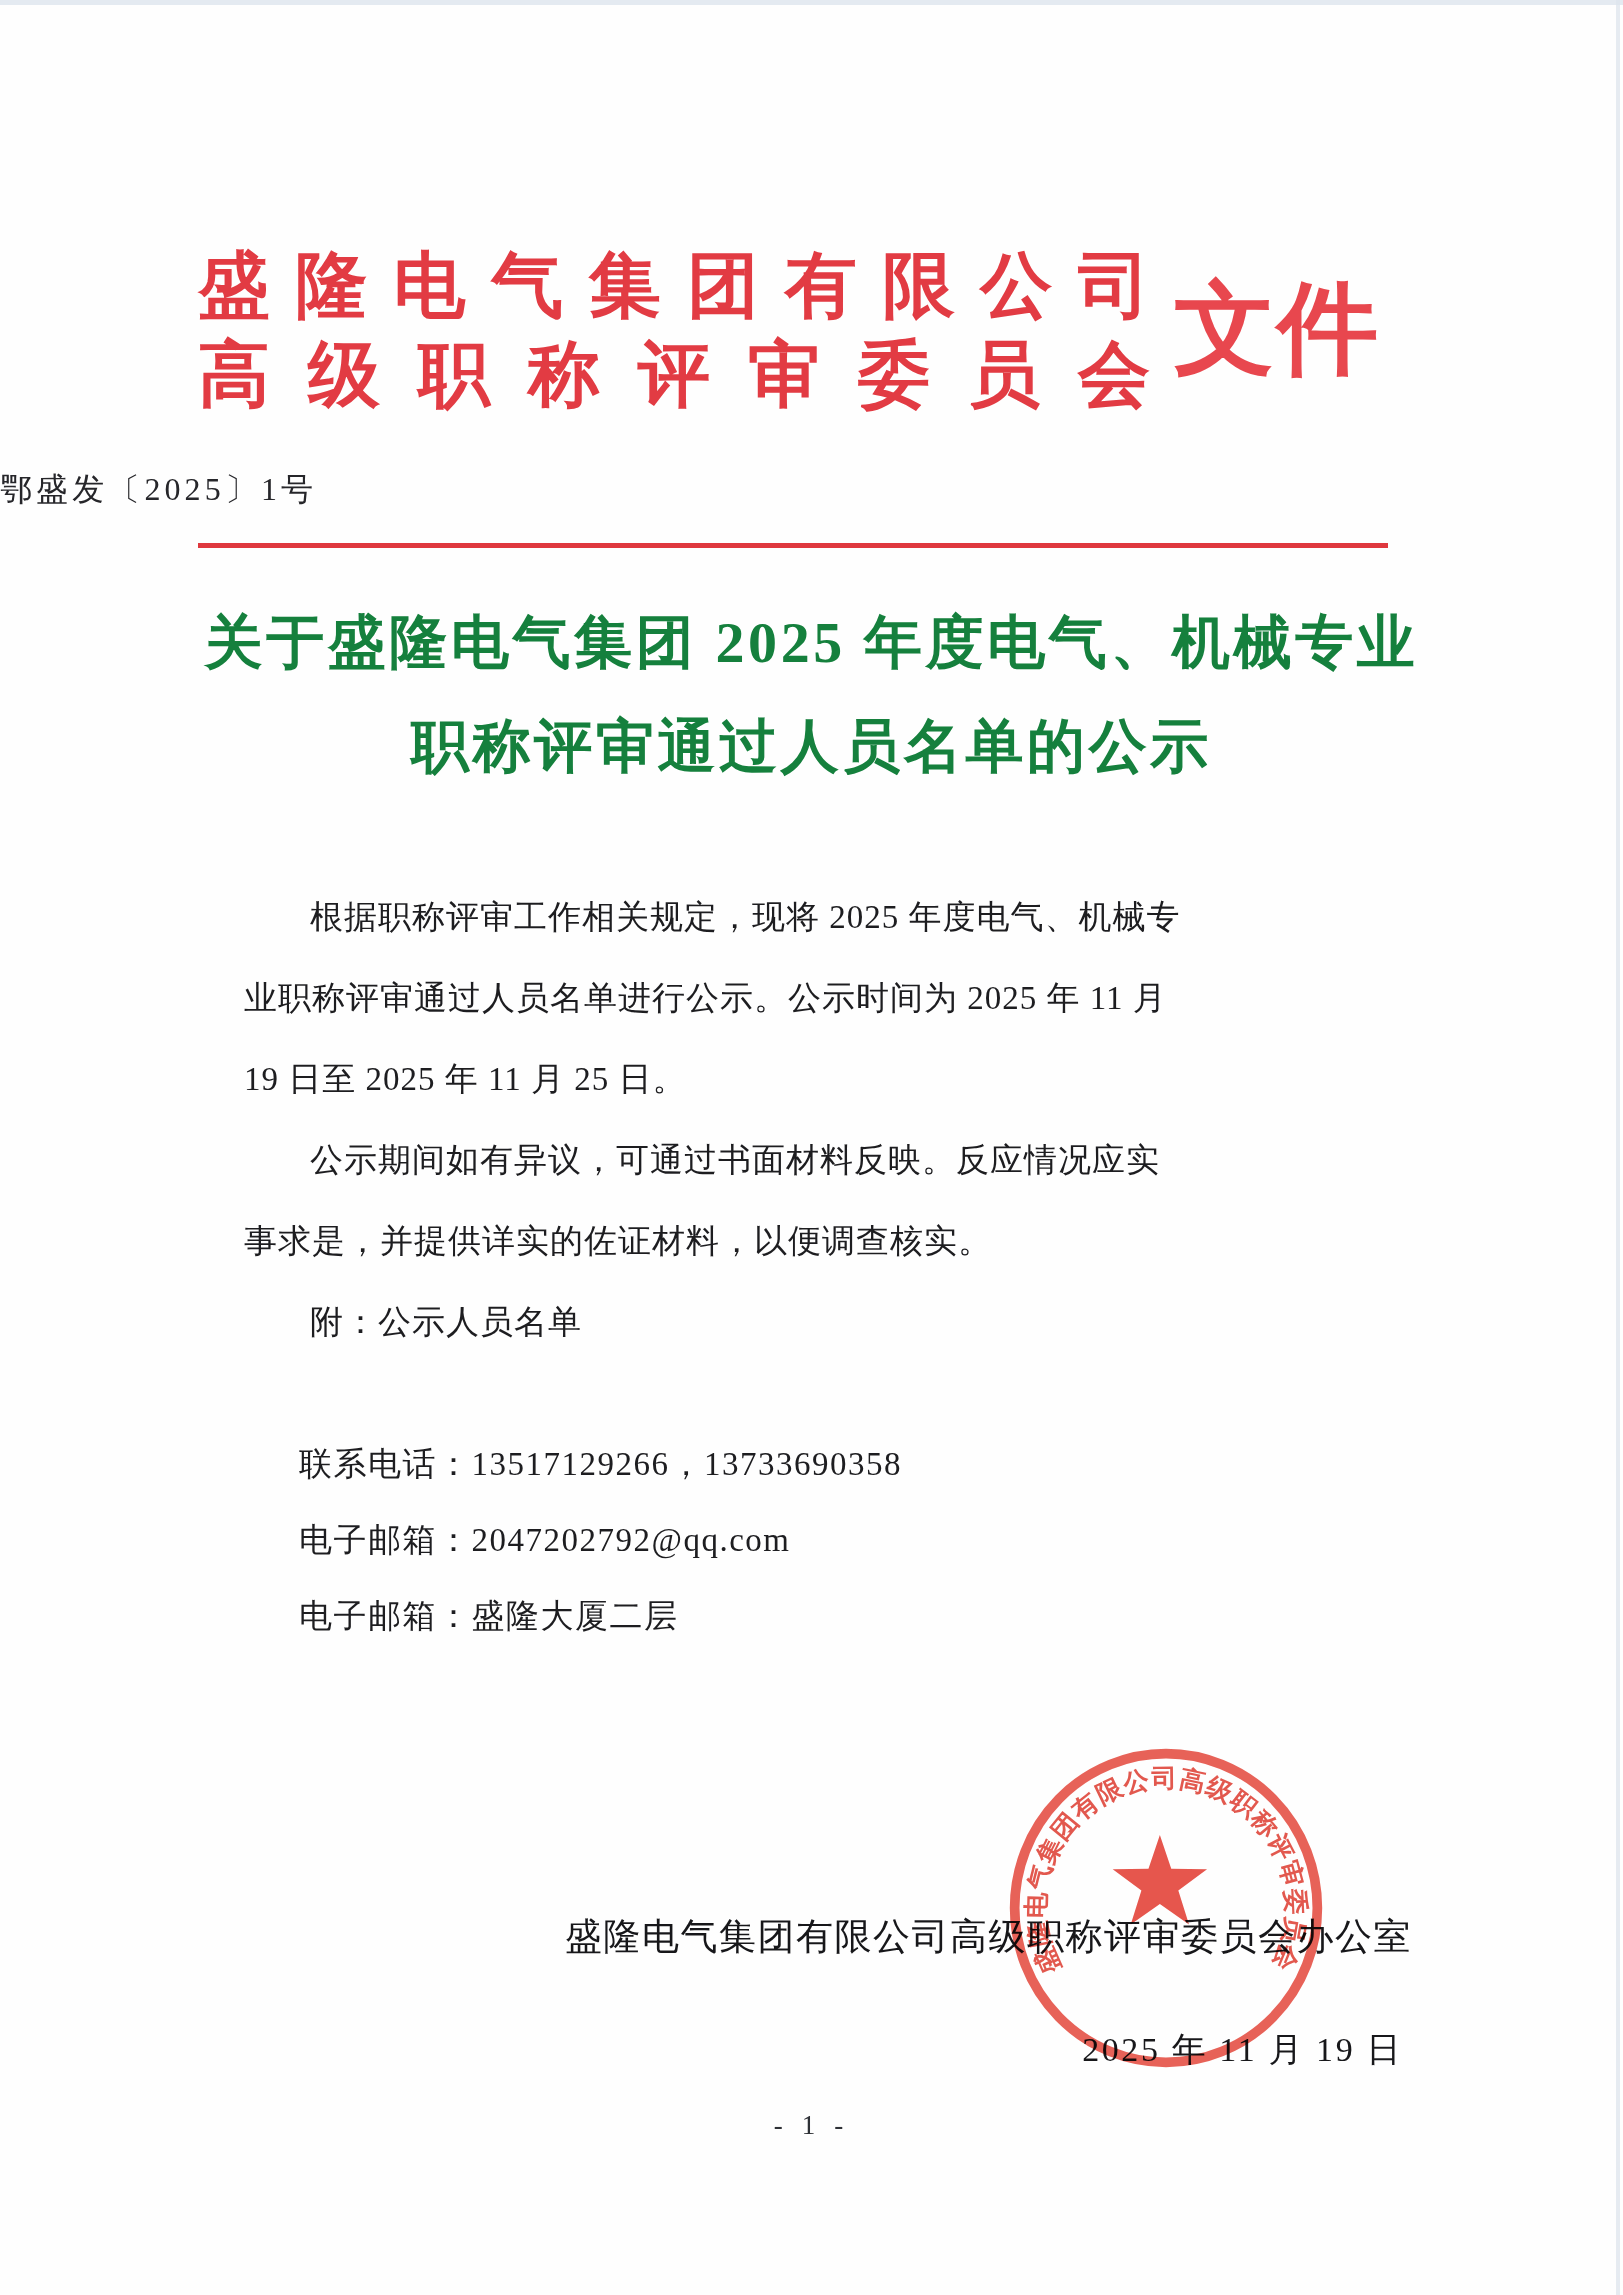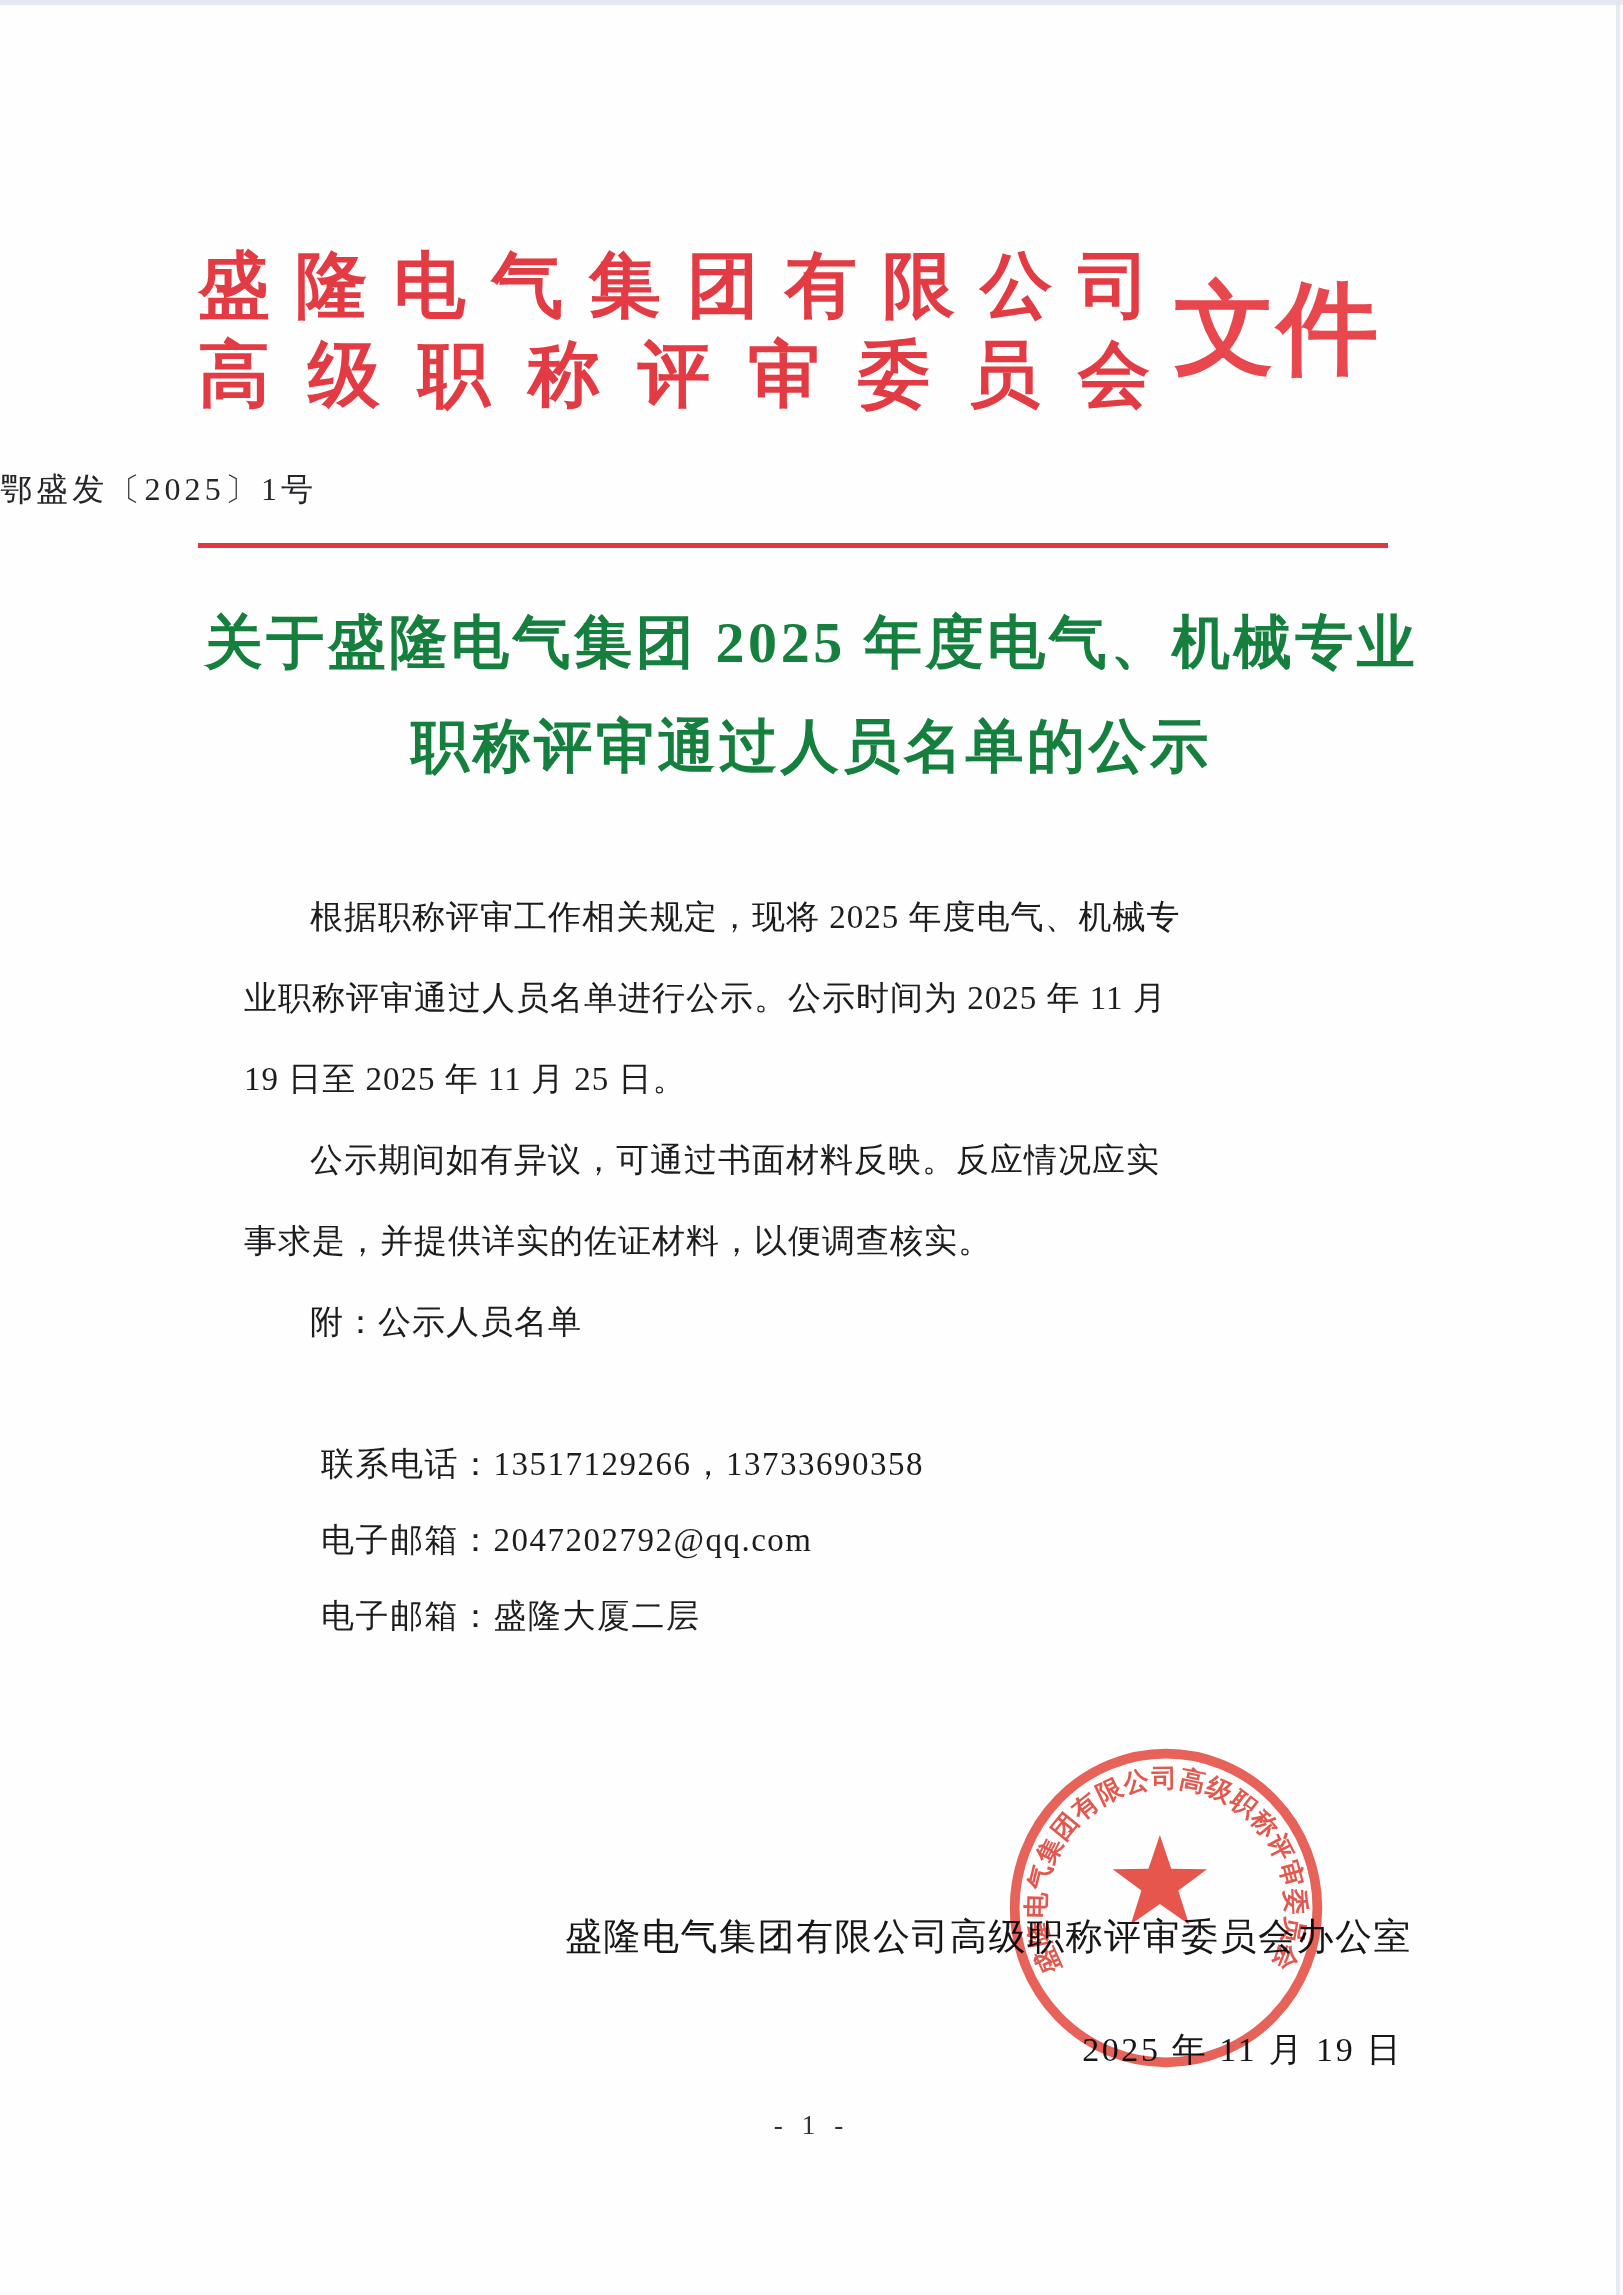--- a/index.html
+++ b/index.html
@@ -38,21 +38,21 @@
   .doc-title-1 { top:604px; }
   .doc-title-2 { top:708px; }
 
   
   .body-block { position:absolute; left:198px; top:877px; width:1242px; color:#1d1d20;margin-left:46px; }
   .body-line { height:81px; line-height:81px; font-size:33px; letter-spacing:1px; white-space:nowrap; }
   .indent { padding-left:66px; }
 
   
   .contact-block { position:absolute; left:299px; top:1426px; color:#1d1d20; }
-  .contact-line { height:76px; line-height:76px; font-size:33px; letter-spacing:1.5px; white-space:nowrap;margin-left:22px; }
+  .contact-line { height:76px; line-height:76px; font-size:33px; letter-spacing:1.5px; white-space:nowrap; }
 
   
   .sig-org {
     position:absolute; right:211px; top:1911px; height:51px; line-height:51px;
     font-size:37px; letter-spacing:1.5px; color:#17171a; white-space:nowrap;
   }
   .sig-date {
     position:absolute; right:220px; top:2026px; height:47px; line-height:47px;
     font-size:34px; letter-spacing:2.6px; color:#17171a; white-space:nowrap;
   }

